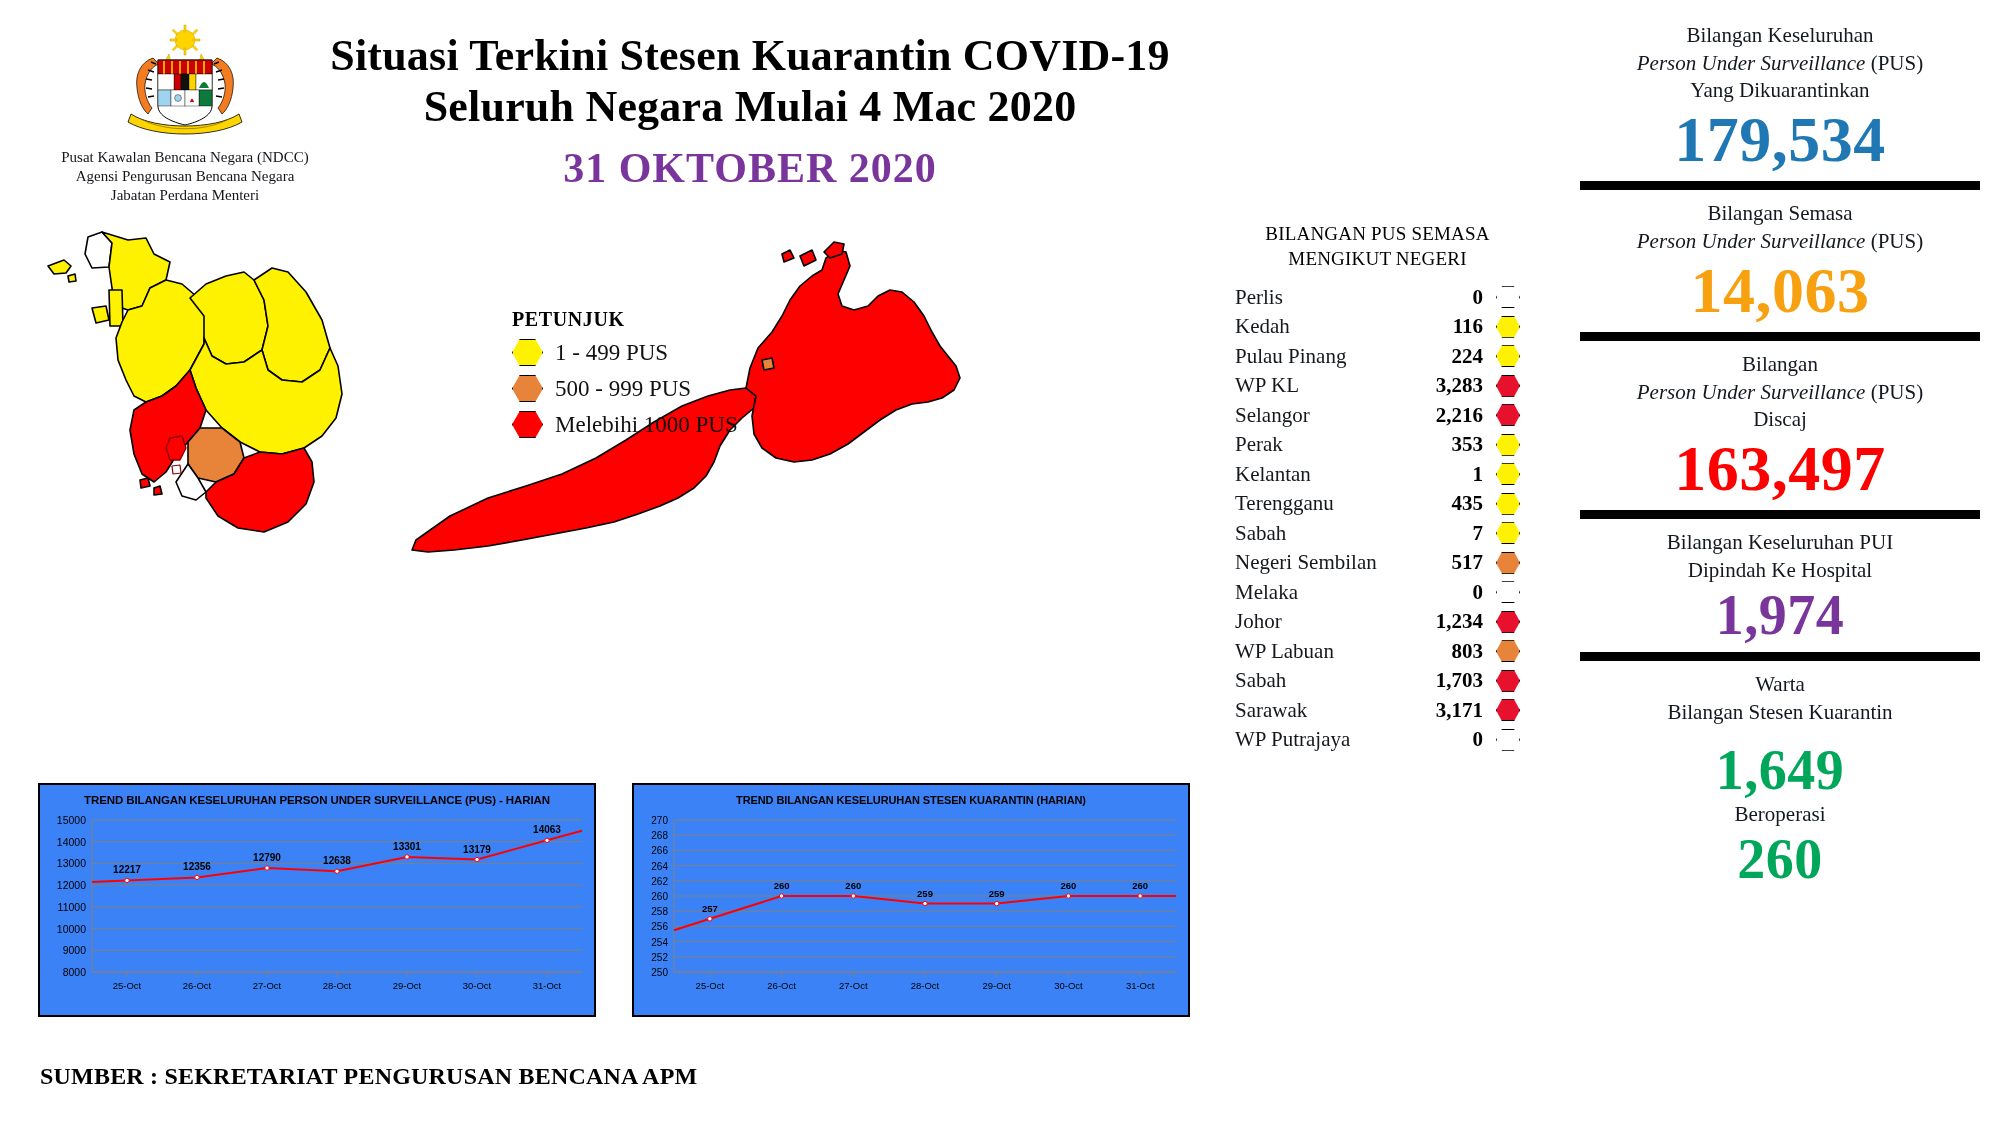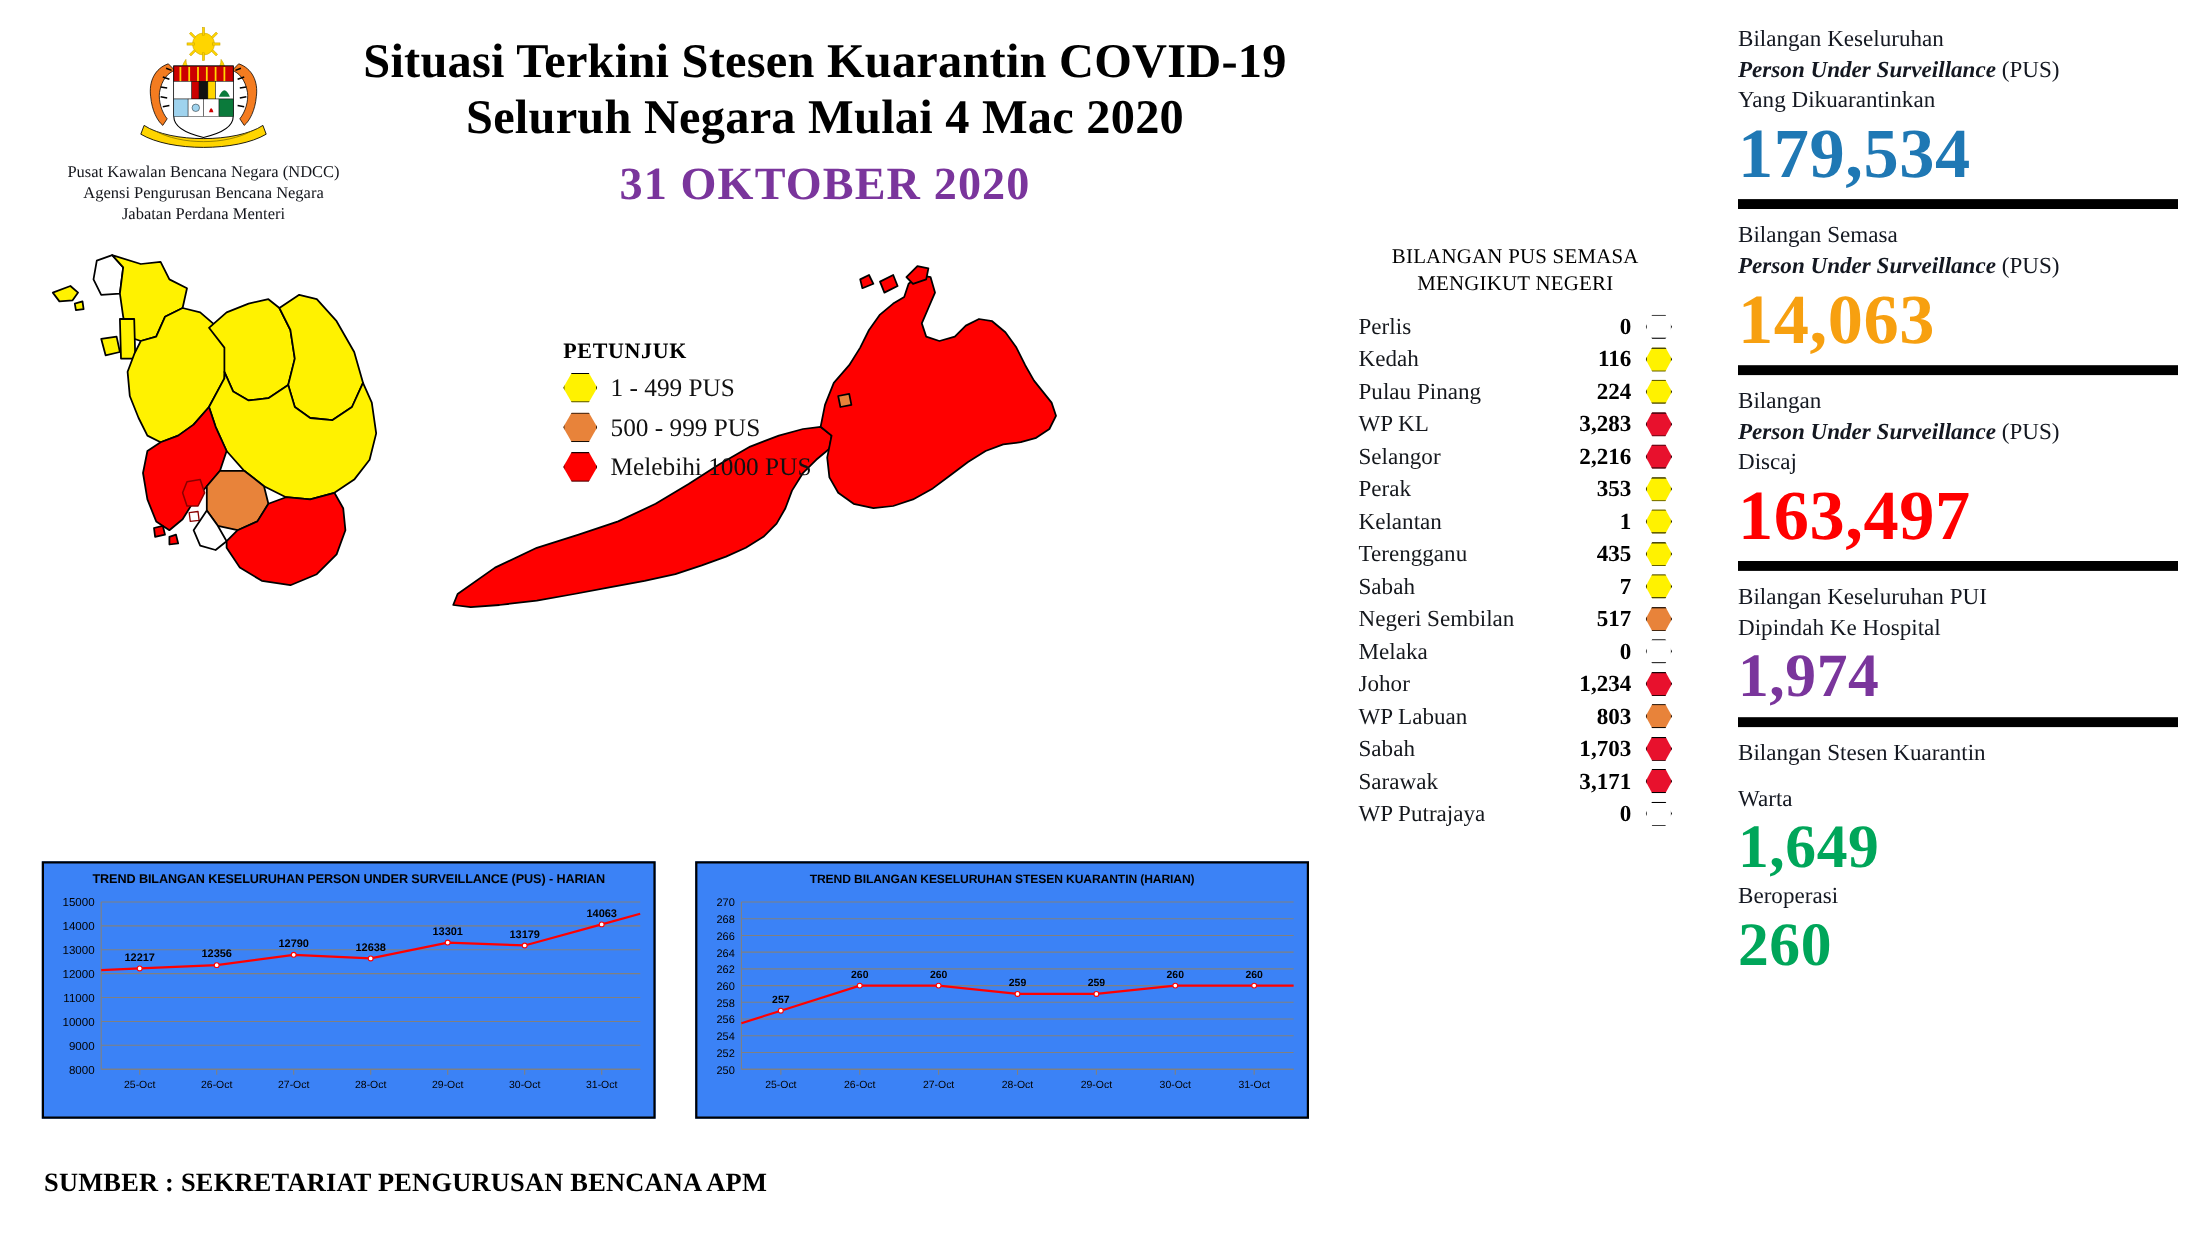--- a/index.html
+++ b/index.html
@@ -91,26 +91,26 @@
   .state-hex {
     flex: 0 0 auto; width: 24px; height: 22px; margin-left: 13px;
     border: 1.5px solid #000;
     clip-path: polygon(25% 0%, 75% 0%, 100% 50%, 75% 100%, 25% 100%, 0% 50%);
   }
 
   
   #stats-col {
     position: absolute; left: 1580px; top: 22px; width: 400px;
   }
-  .stat-block { text-align: left; }
+  .stat-block { text-align: center; }
   .stat-label {
     font-family: "Liberation Serif", serif;
     font-size: 21px; color: #141821; line-height: 1.32;
   }
-  .stat-label .ital { font-style: italic; font-weight: bold; }
+  .stat-label .ital { font-style: italic; }
   .stat-num {
     font-family: "Liberation Serif", serif;
     font-weight: bold; font-size: 64px; line-height: 1.08;
     letter-spacing: .5px;
   }
   .stat-num.small { font-size: 56px; }
   .divider {
     height: 9px; background: #000; margin: 7px 0 10px 0;
   }
 
@@ -400,22 +400,22 @@
     <div class="stat-block">
       <div class="stat-label">
         <div>Bilangan Keseluruhan PUI</div>
         <div>Dipindah Ke Hospital</div>
       </div>
       <div class="stat-num small" style="color: rgb(122, 53, 156);">1,974</div>
     </div>
     <div class="divider"></div>
 
     <div class="stat-block">
+      <div class="stat-label">Warta</div>
       <div class="stat-label" style="margin-bottom:14px;">Bilangan Stesen Kuarantin</div>
-      <div class="stat-label">Warta</div>
       <div class="stat-num small" style="color: rgb(0, 166, 90);">1,649</div>
       <div class="stat-label">Beroperasi</div>
       <div class="stat-num small" style="color: rgb(0, 166, 90);">260</div>
     </div>
 
   </div>
 
   <div class="chart-box" id="chart1">
     <div class="chart-title">TREND BILANGAN KESELURUHAN PERSON UNDER SURVEILLANCE (PUS) - HARIAN</div>
     <svg class="chart-svg" id="chart1-svg" width="554" height="196" viewBox="0 0 554 196">

